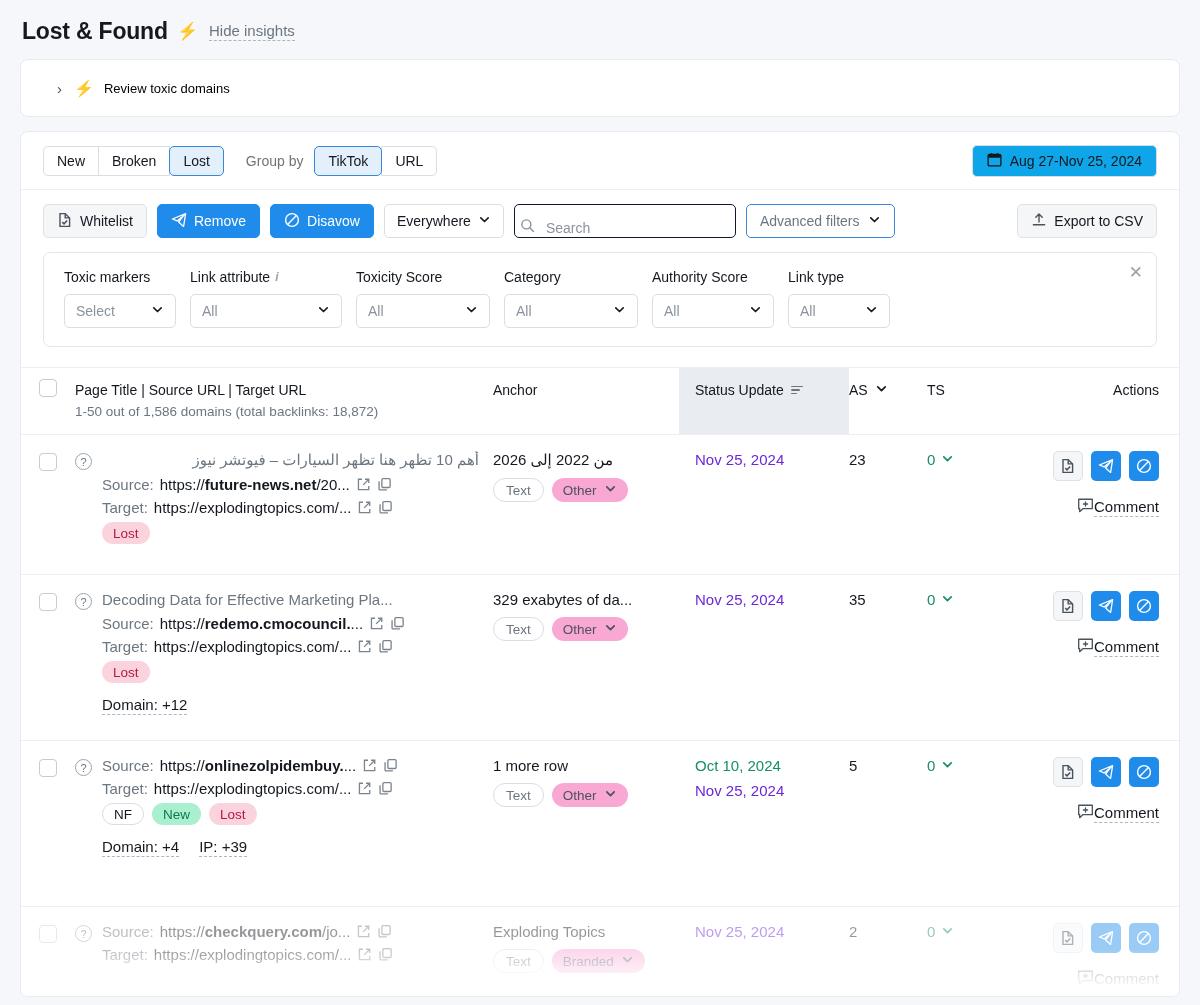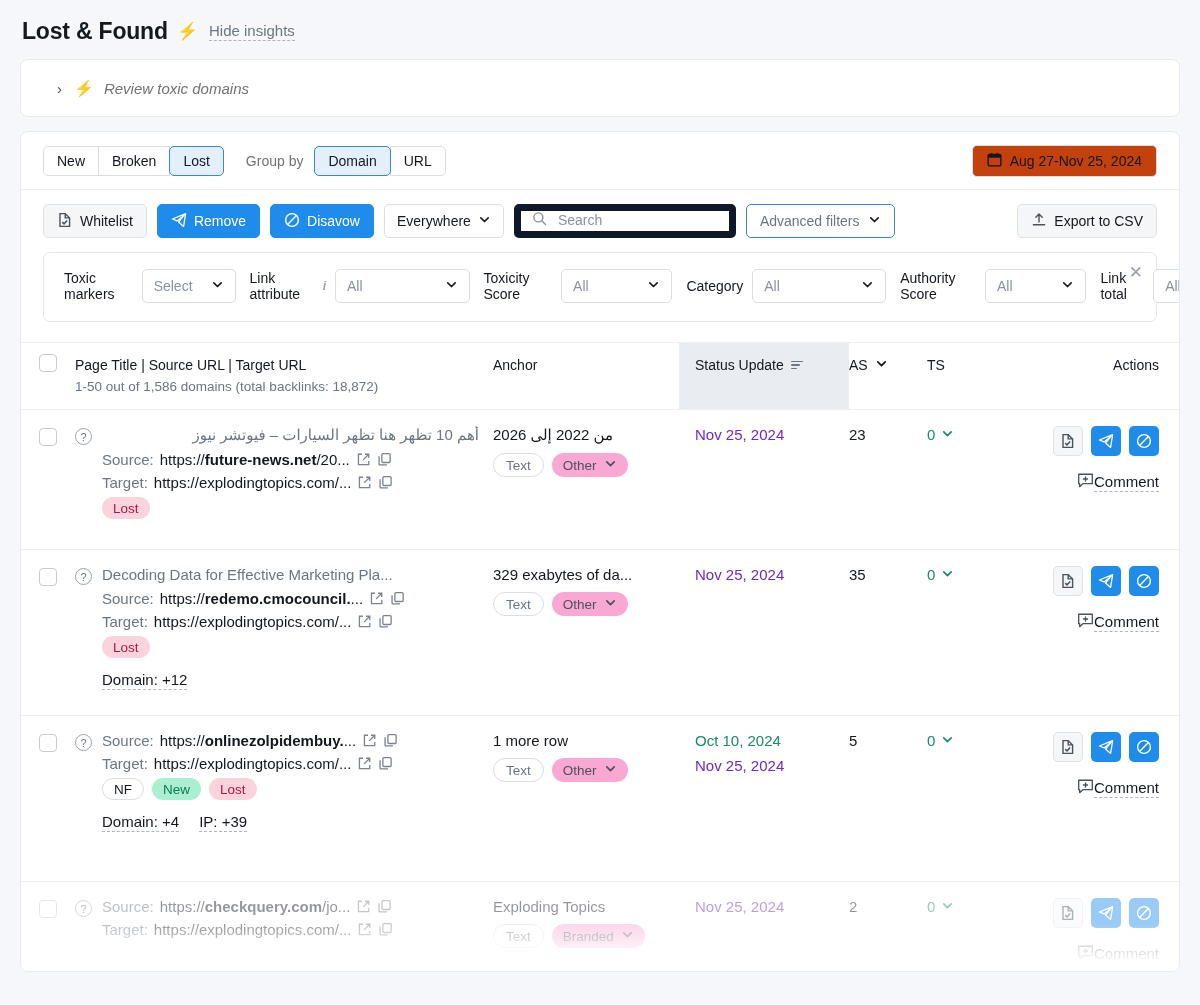--- a/index.html
+++ b/index.html
@@ -24,21 +24,21 @@
 
   
   .insight-card {
     background: #fff; border: 1px solid #e8ecf1; border-radius: 8px;
     height: 58px; display: flex; align-items: center;
     padding: 0 22px 0 36px; margin-bottom: 14px;
   }
   .chev-right { color: #4a525c; font-size: 15px; margin-right: 12px; }
   .insight-bolt { color: #e03; font-size: 16px; font-weight: bold; margin-right: 10px; }
   .insight-label { font-size: 15px; color: #14181f; flex: 1; }
-  .review-link { font-size: 15px; color: #737373; cursor: pointer; font-weight: 400; font-style: italic; }
+  .review-link { font-size: 13px; color: #000000; cursor: pointer; font-weight: 400; }
 
   
   .main-card {
     background: #fff; border: 1px solid #e8ecf1; border-radius: 8px;
     overflow: hidden;
   }
 
   
   .tabs-bar {
     display: flex; align-items: center; height: 58px;
@@ -53,21 +53,21 @@
   .seg:not(:first-child) { margin-left: -1px; }
   .seg:first-child { border-radius: 5px 0 0 5px; }
   .seg:last-child { border-radius: 0 5px 5px 0; }
   .seg.active {
     background: #e3f0fc; border-color: #3a86d8; color: #14181f;
     border-radius: 5px; position: relative; z-index: 2;
   }
   .group-by-label { font-size: 14px; color: #737373; margin: 0 11px 0 22px; }
   .date-btn {
     margin-left: auto; height: 32px; display: flex; align-items: center; gap: 8px;
-    border: 1px solid #d8dee4; border-radius: 5px; background: #c2410c;
+    border: 1px solid #d8dee4; border-radius: 5px; background: #0ea5e9;
     padding: 0 14px; font-size: 14px; cursor: pointer;
   }
   .cal-ico { font-size: 14px; line-height: 1; }
 
   
   .toolbar {
     display: flex; align-items: center; gap: 10px;
     padding: 14px 22px 8px 22px;
   }
   .btn {
@@ -75,42 +75,42 @@
     gap: 7px; padding: 0 13px; font-size: 14px; cursor: pointer; white-space: nowrap;
   }
   .btn-light { background: #f4f6f8; border: 1px solid #dde2e8; color: #14181f; }
   .btn-blue  { background: #1f8ceb; border: 1px solid #1f8ceb; color: #fff; }
   .dd-btn {
     height: 34px; border: 1px solid #d8dee4; border-radius: 5px; background: #fff;
     display: inline-flex; align-items: center; gap: 7px; padding: 0 12px;
     font-size: 14px; cursor: pointer;
   }
   .search-box {
-    height: 34px; flex: 0 0 222px; border: 7px solid #0f172a; border-radius: 5px;
-    background: #fff; display: flex; align-items: flex-start; gap: 9px; padding: 0 11px;
+    height: 34px; flex: 0 0 222px; border: 1px solid #0f172a; border-radius: 5px;
+    background: #fff; display: flex; align-items: flex-end; gap: 9px; padding: 0 5px;
   }
   .search-box input {
     border: 0; outline: 0; font-size: 14px; font-family: inherit;
     color: #14181f; width: 100%; background: transparent;
   }
   .search-box input::placeholder { color: #8a939d; }
   .adv-filters {
     height: 34px; border: 1px solid #3a86d8; border-radius: 5px; background: #fff;
     display: inline-flex; align-items: center; gap: 9px; padding: 0 13px;
     font-size: 14px; color: #6c7680; cursor: pointer;
   }
   .export-btn { margin-left: auto; }
 
   
   .filters-panel {
     position: relative; margin: 6px 22px 0 22px;
     border: 1px solid #e2e7ec; border-radius: 7px; background: #fff;
     padding: 16px 20px 18px 20px; display: flex; gap: 14px;
   }
-  .filter-group { display: flex; flex-direction: row; gap: 9px; }
+  .filter-group { display: flex; flex-direction: column; gap: 9px; }
   .filter-label {
     font-size: 14px; color: #14181f; display: flex; align-items: center; gap: 5px;
   }
   .info-i { color: #9aa3ad; font-size: 12px; font-style: italic; font-weight: bold; }
   .filter-select {
     height: 34px; border: 1px solid #d8dee4; border-radius: 5px; background: #fff;
     display: flex; align-items: center; justify-content: space-between;
     padding: 0 11px; font-size: 14px; color: #8a939d; cursor: pointer;
   }
   .w-sel-1 { width: 112px; } .w-sel-2 { width: 152px; }
@@ -270,21 +270,21 @@
   <div class="main-card">
 
     <div class="tabs-bar">
       <div class="segmented">
         <div class="seg">New</div>
         <div class="seg">Broken</div>
         <div class="seg active">Lost</div>
       </div>
       <span class="group-by-label">Group by</span>
       <div class="segmented">
-        <div class="seg active">Domain</div>
+        <div class="seg active">TikTok</div>
         <div class="seg">URL</div>
       </div>
       <div class="date-btn">
         <span class="cal-ico">
           <svg width="15" height="15" viewBox="0 0 16 16">
               <rect x="1.2" y="2.6" width="13.6" height="12.2" rx="1.6" fill="none" stroke="#14181f" stroke-width="1.5"></rect>
               <rect x="1.2" y="2.6" width="13.6" height="3.4" rx="1.6" fill="#14181f"></rect>
               <rect x="4" y="1" width="1.6" height="3" rx=".7" fill="#14181f"></rect>
               <rect x="10.4" y="1" width="1.6" height="3" rx=".7" fill="#14181f"></rect>
             </svg>
@@ -417,21 +417,21 @@
         <div class="filter-select w-sel-5">
           <span>All</span>
           <span><svg width="13" height="13" viewBox="0 0 14 14">
                 <path d="M3 5.2L7 9.2l4-4" fill="none" stroke="#14181f" stroke-width="1.7" stroke-linecap="round" stroke-linejoin="round"></path>
               </svg></span>
         </div>
       </div>
 
       <div class="filter-group">
         <div class="filter-label">
-          <span>Link total</span>
+          <span>Link type</span>
         </div>
         <div class="filter-select w-sel-6">
           <span>All</span>
           <span><svg width="13" height="13" viewBox="0 0 14 14">
                 <path d="M3 5.2L7 9.2l4-4" fill="none" stroke="#14181f" stroke-width="1.7" stroke-linecap="round" stroke-linejoin="round"></path>
               </svg></span>
         </div>
       </div>
     </div>
 

